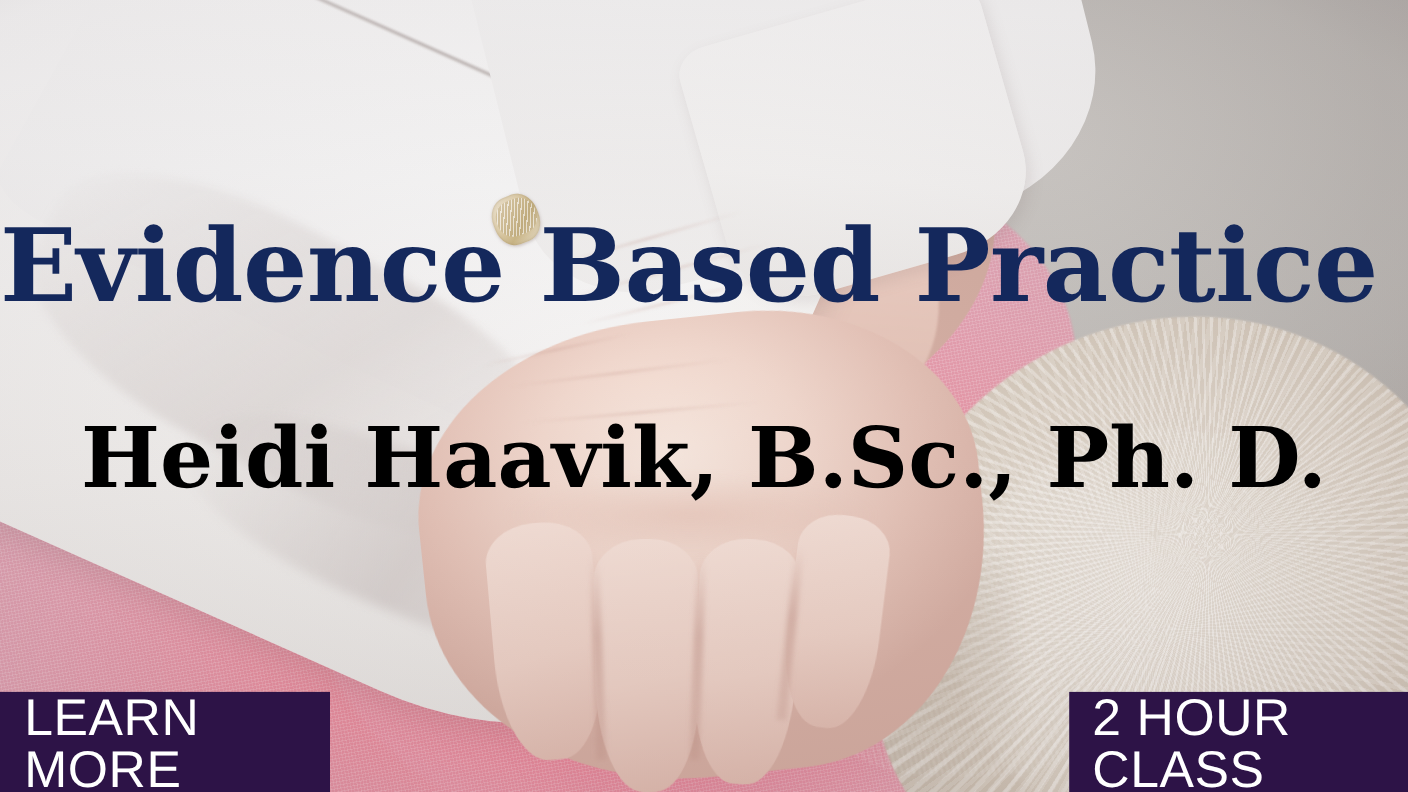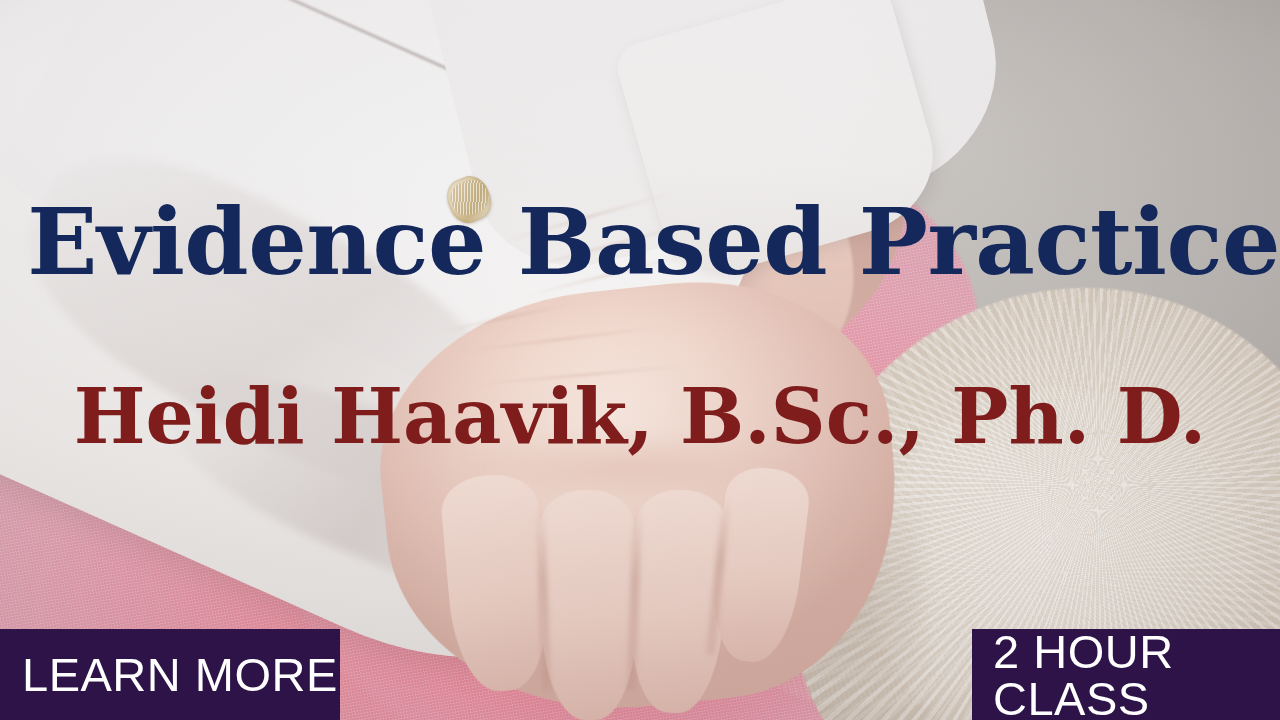--- a/index.html
+++ b/index.html
@@ -327,62 +327,62 @@
       radial-gradient(ellipse 88% 78% at 46% 48%, rgba(255,255,255,0.05) 0%, rgba(60,40,45,0.10) 78%, rgba(50,32,38,0.20) 100%);
     pointer-events: none;
   }
 
   
   .headline {
     position: absolute;
     left: 0;
     top: 196px;
     width: 1280px;
-    text-align: right;
+    text-align: left;
     font-family: "DejaVu Serif", "Liberation Serif", serif;
     font-weight: bold;
     font-size: 92px;
     line-height: 1.0;
     letter-spacing: -0.5px;
     color: #14285c;
     white-space: nowrap;
   }
   .subhead {
     position: absolute;
     left: 0;
     top: 379px;
     width: 1280px;
     text-align: center;
     font-family: "DejaVu Serif", "Liberation Serif", serif;
     font-weight: bold;
     font-size: 76px;
     line-height: 1.0;
     letter-spacing: 0px;
-    color: #7f1d1d;
+    color: #000000;
     white-space: nowrap;
   }
 
   
   .banner {
     position: absolute;
     bottom: 0;
     height: 91px;
     background: #2d1347;
     display: flex;
     align-items: center;
     color: #ffffff;
     font-family: "Liberation Sans", sans-serif;
     font-weight: 400;
     font-size: 47px;
     letter-spacing: 0.5px;
     line-height: 1;
   }
   .banner-left {
     left: 0;
-    width: 340px;
+    width: 300px;
     justify-content: flex-start;
     padding-left: 22px;
     box-sizing: border-box;
     margin-top: 36px;
   }
   .banner-right {
     right: 0;
     width: 308px;
     justify-content: flex-start;
     padding-left: 21px;

